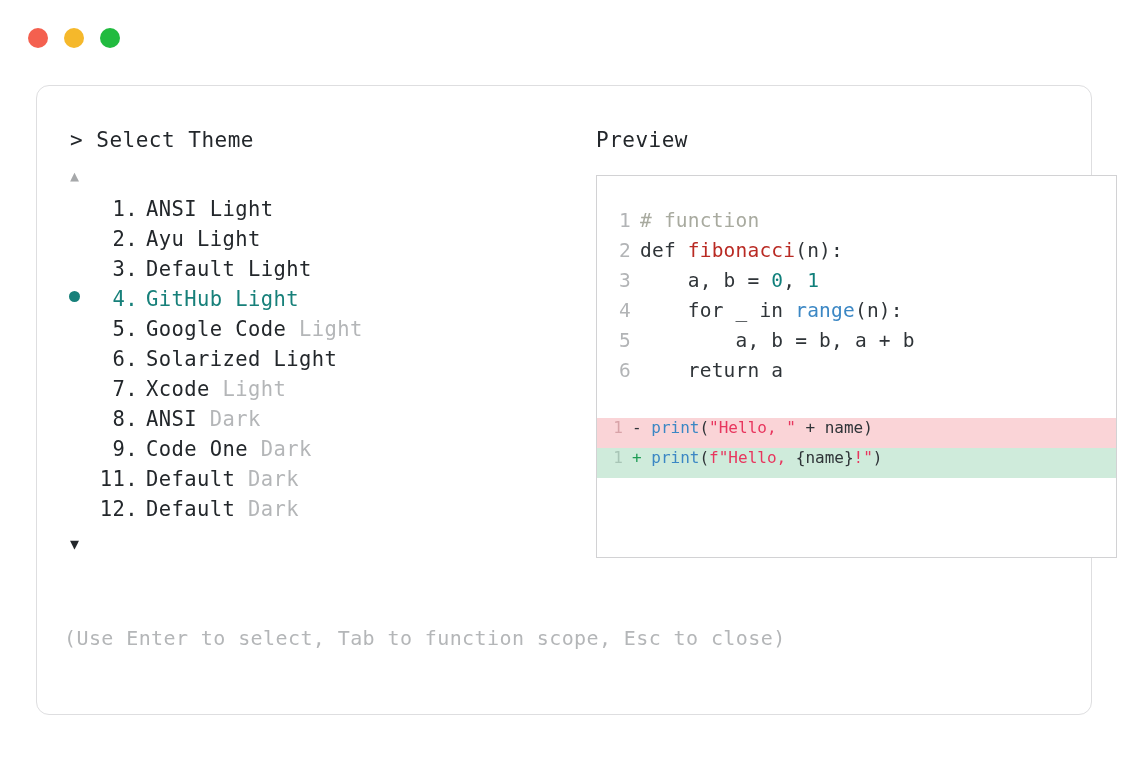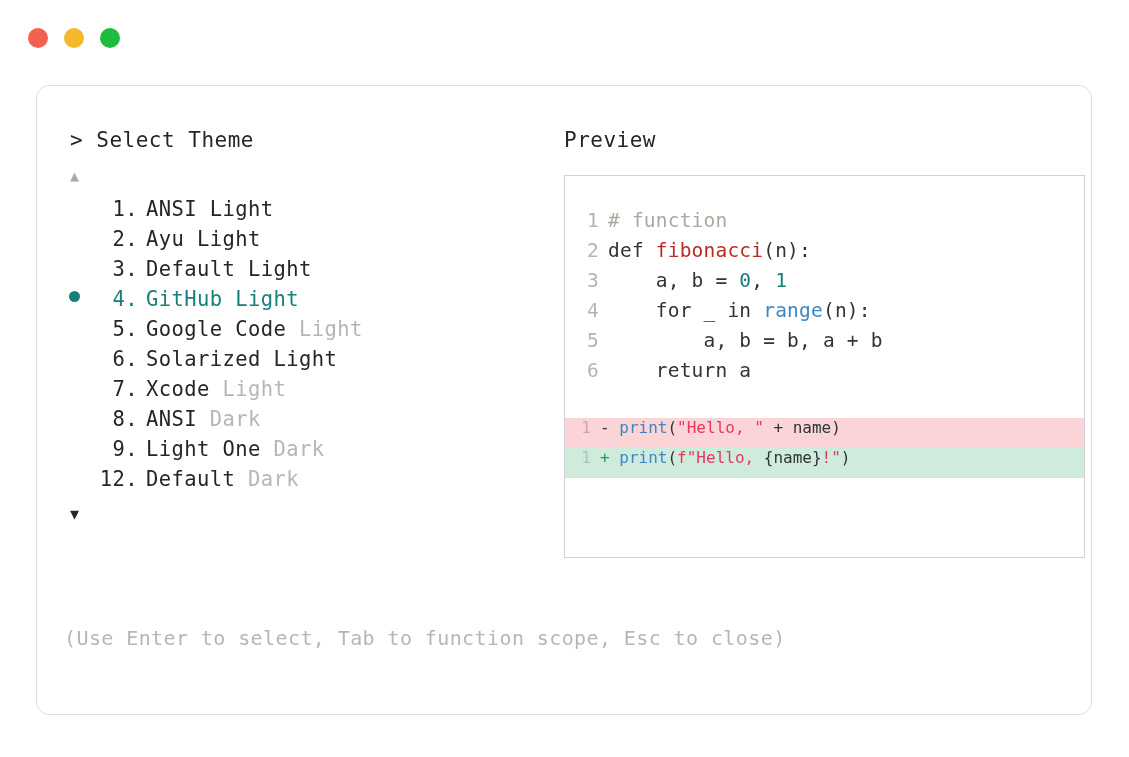--- a/index.html
+++ b/index.html
@@ -52,20 +52,21 @@
   .card-inner {
     position: relative;
     width: 100%;
     height: 100%;
     padding: 44px 30px 0 27px;
   }
 
   .columns {
     display: flex;
     align-items: flex-start;
+    gap: 32px;
   }
 
   
   .left-col {
     width: 500px;
     flex: 0 0 500px;
   }
 
   .prompt-line {
     font-size: 21px;
@@ -244,21 +245,22 @@
 
         <ul class="theme-list" id="theme-list">
             <li class="theme-item"><span class="bullet-cell"></span><span class="idx"> 1.</span><span class="idx-dot"> </span><span class="label-cell"><span>ANSI Light</span></span></li>
             <li class="theme-item"><span class="bullet-cell"></span><span class="idx"> 2.</span><span class="idx-dot"> </span><span class="label-cell"><span>Ayu Light</span></span></li>
             <li class="theme-item"><span class="bullet-cell"></span><span class="idx"> 3.</span><span class="idx-dot"> </span><span class="label-cell"><span>Default Light</span></span></li>
             <li class="theme-item selected"><span class="bullet-cell"><span class="bullet"></span></span><span class="idx"> 4.</span><span class="idx-dot"> </span><span class="label-cell"><span>GitHub Light</span></span></li>
             <li class="theme-item"><span class="bullet-cell"></span><span class="idx"> 5.</span><span class="idx-dot"> </span><span class="label-cell"><span>Google Code</span><span class="dim"> Light</span></span></li>
             <li class="theme-item"><span class="bullet-cell"></span><span class="idx"> 6.</span><span class="idx-dot"> </span><span class="label-cell"><span>Solarized Light</span></span></li>
             <li class="theme-item"><span class="bullet-cell"></span><span class="idx"> 7.</span><span class="idx-dot"> </span><span class="label-cell"><span>Xcode</span><span class="dim"> Light</span></span></li>
             <li class="theme-item"><span class="bullet-cell"></span><span class="idx"> 8.</span><span class="idx-dot"> </span><span class="label-cell"><span>ANSI</span><span class="dim"> Dark</span></span></li>
-            <li class="theme-item"><span class="bullet-cell"></span><span class="idx"> 9.</span><span class="idx-dot"> </span><span class="label-cell"><span>Light One</span><span class="dim"> Dark</span></span></li>
+            <li class="theme-item"><span class="bullet-cell"></span><span class="idx"> 9.</span><span class="idx-dot"> </span><span class="label-cell"><span>Code One</span><span class="dim"> Dark</span></span></li>
+            <li class="theme-item"><span class="bullet-cell"></span><span class="idx">11.</span><span class="idx-dot"> </span><span class="label-cell"><span>Default</span><span class="dim"> Dark</span></span></li>
             <li class="theme-item"><span class="bullet-cell"></span><span class="idx">12.</span><span class="idx-dot"> </span><span class="label-cell"><span>Default</span><span class="dim"> Dark</span></span></li>
           </ul>
 
         <span class="scroll-arrow down">▼</span>
       </div>
 
       <div class="right-col">
         <div class="preview-label">Preview</div>
 
         <div class="preview-panel">

